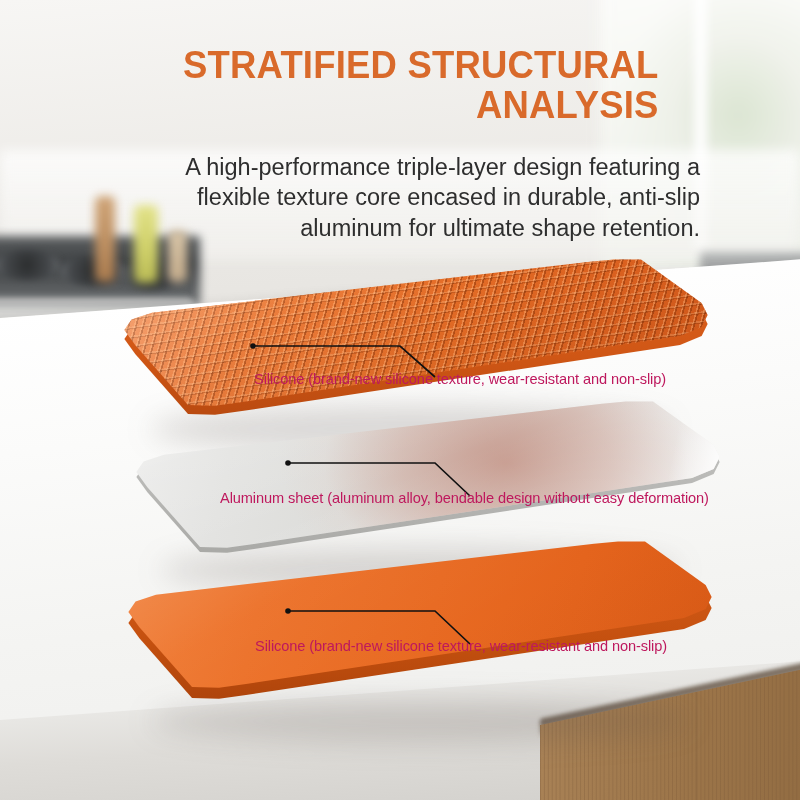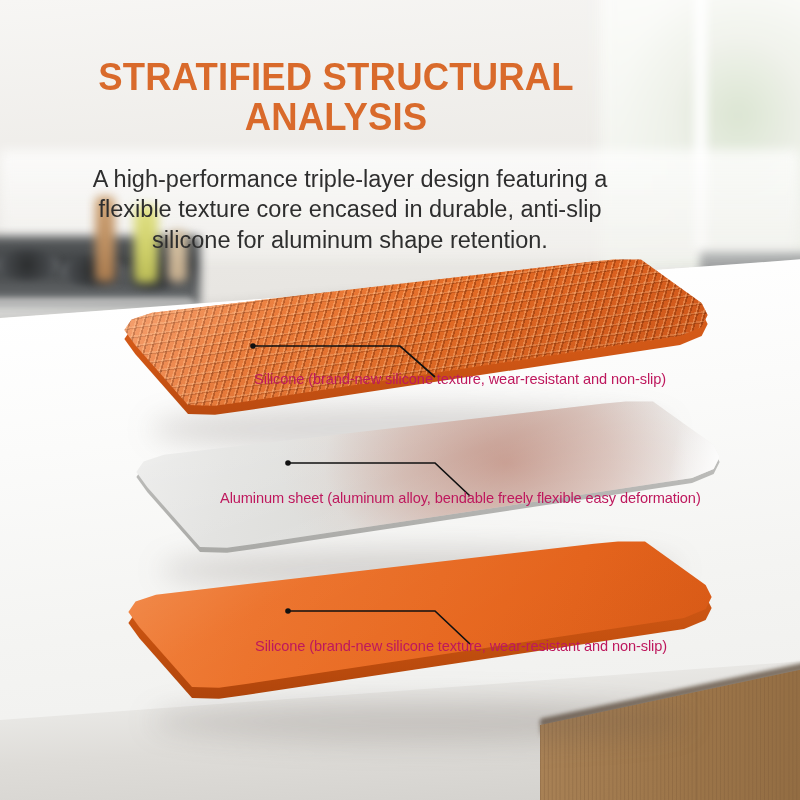--- a/index.html
+++ b/index.html
@@ -107,21 +107,21 @@
       linear-gradient(100deg,#a98256 0%,#9c7549 45%,#8d683f 100%);
     transform:skewY(-12deg);filter:blur(.6px);
   }
   .cabinet-shadow{
     position:absolute;left:540px;top:684px;width:330px;height:16px;
     background:linear-gradient(180deg,rgba(60,40,22,.75),rgba(90,64,38,.25));
     transform:skewY(-12deg);filter:blur(2px);
   }
 
   
-  .header{position:absolute;left:0;top:12px;width:672px;text-align:center;z-index:30;}
+  .header{position:absolute;left:0;top:0;width:672px;text-align:right;z-index:30;}
   .title{
     margin:0;padding-top:46px;
     font-size:38px;font-weight:700;letter-spacing:.2px;
     color:#d96a2b;line-height:1.05;
     font-family:"Liberation Sans","DejaVu Sans",sans-serif;
     transform:scaleX(.96);
   }
   .subtitle{
     margin:26px auto 0;width:700px;
     font-size:23.5px;line-height:1.30;color:#2e2e2e;font-weight:400;
@@ -288,21 +288,21 @@
     <div class="counter-front"></div>
     <div class="cabinet-shadow"></div>
     <div class="cabinet"></div>
   </div>
 
   <div class="header">
     <h1 class="title">STRATIFIED STRUCTURAL ANALYSIS</h1>
     <div class="subtitle">
       <div>A high-performance triple-layer design featuring a</div>
       <div>flexible texture core encased in durable, anti-slip</div>
-      <div>silicone for aluminum shape retention.</div>
+      <div>aluminum for ultimate shape retention.</div>
     </div>
   </div>
 
   <div class="layers">
 
     <div class="drop-shadow" style="left:150px;top:405px;width:520px;height:48px;"></div>
     <div class="drop-shadow" style="left:160px;top:548px;width:520px;height:44px;"></div>
     <div class="drop-shadow" style="left:150px;top:700px;width:540px;height:42px;"></div>
 
     <div class="layer" id="layer-top">
@@ -339,21 +339,21 @@
       <path d="M3 3 L150 3 L185 34" stroke="#111" stroke-width="1.7" fill="none" stroke-linejoin="miter"></path>
     </svg>
     <div class="callout-text">Silicone (brand-new silicone texture, wear-resistant and non-slip)</div>
   </div>
 
   <div class="callout" id="callout-2">
     <svg width="220" height="60" viewBox="0 0 220 60">
       <circle cx="3" cy="3" r="2.8" fill="#111"></circle>
       <path d="M3 3 L150 3 L185 36" stroke="#111" stroke-width="1.7" fill="none" stroke-linejoin="miter"></path>
     </svg>
-    <div class="callout-text">Aluminum sheet (aluminum alloy, bendable freely flexible easy deformation)</div>
+    <div class="callout-text">Aluminum sheet (aluminum alloy, bendable design without easy deformation)</div>
   </div>
 
   <div class="callout" id="callout-3">
     <svg width="220" height="60" viewBox="0 0 220 60">
       <circle cx="3" cy="3" r="2.8" fill="#111"></circle>
       <path d="M3 3 L150 3 L185 36" stroke="#111" stroke-width="1.7" fill="none" stroke-linejoin="miter"></path>
     </svg>
     <div class="callout-text">Silicone (brand-new silicone texture, wear-resistant and non-slip)</div>
   </div>
 

